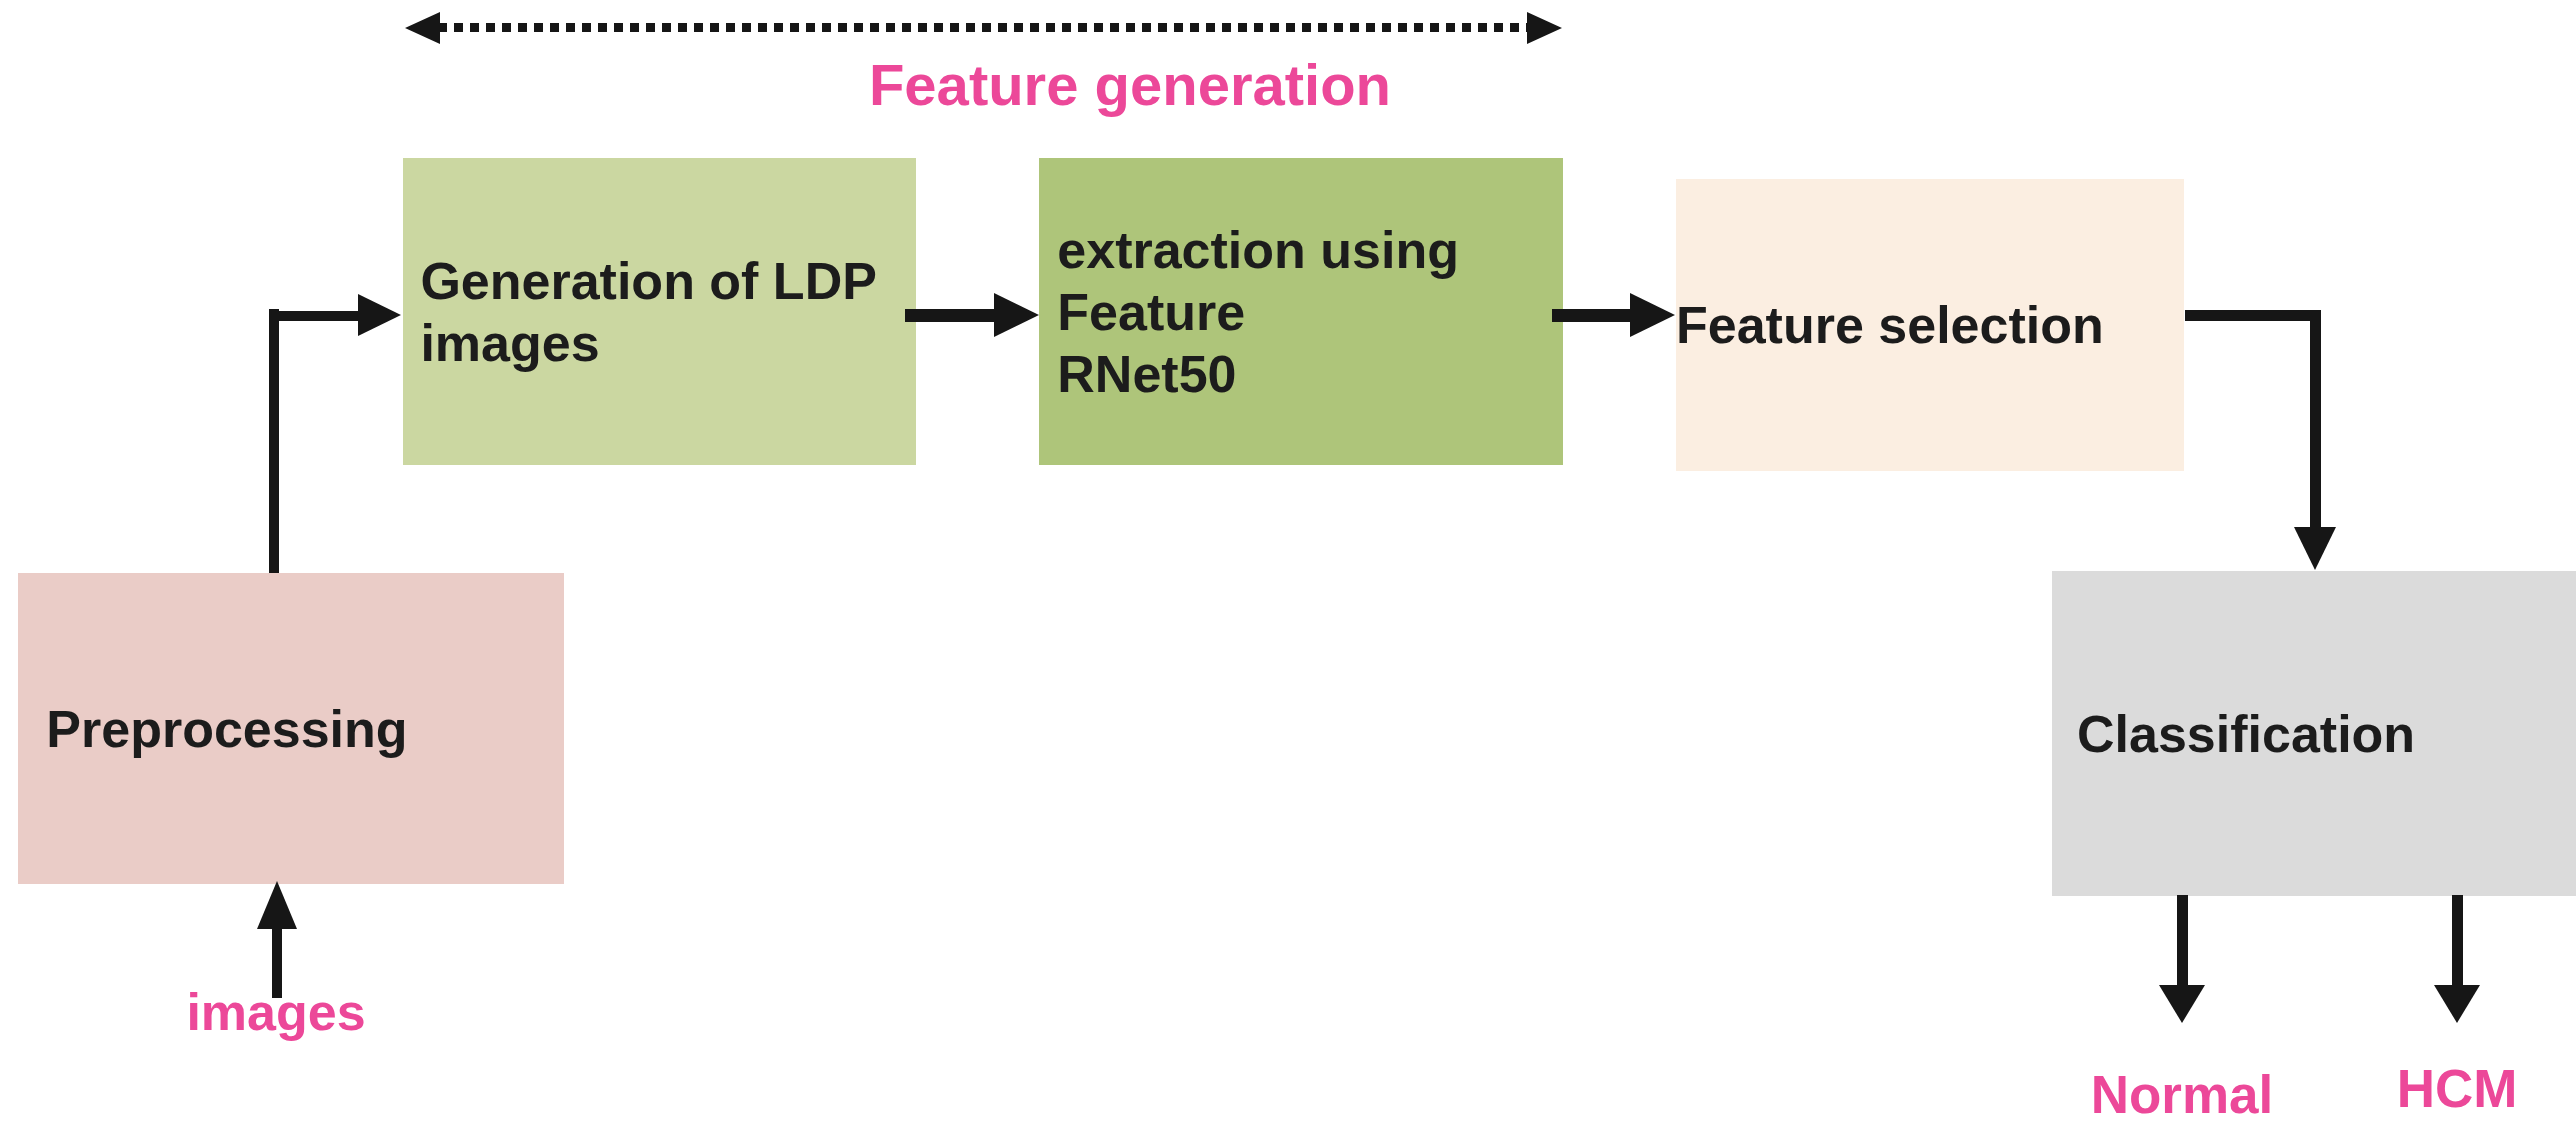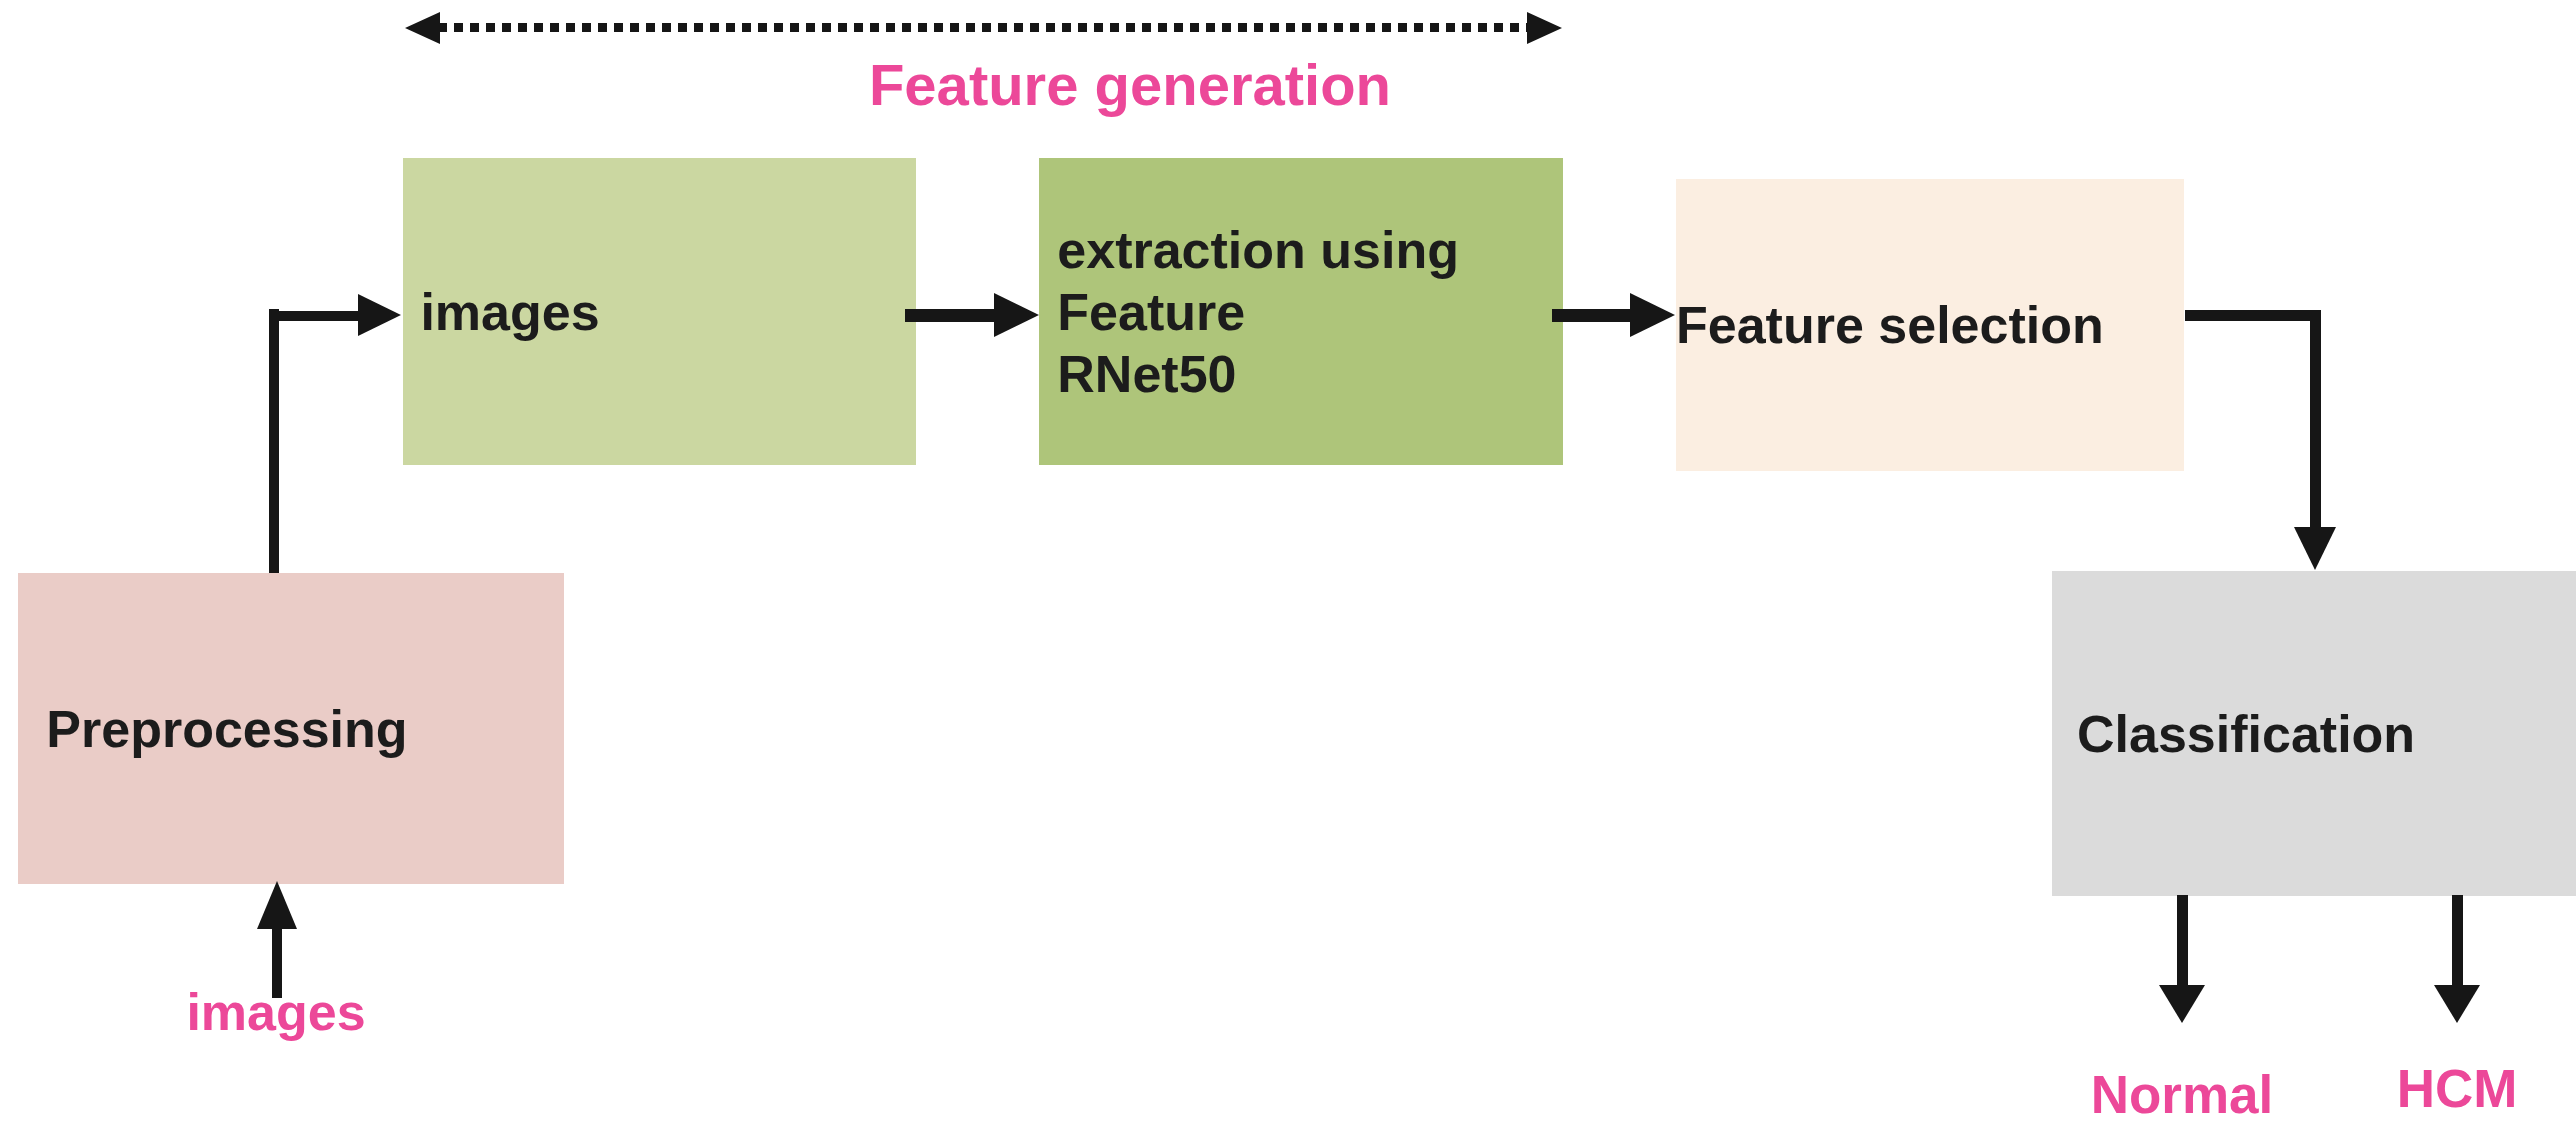--- a/index.html
+++ b/index.html
@@ -100,20 +100,21 @@
     <div class="span-head-right"></div>
   </div>
 
   <div class="caption caption-feature-generation">Feature generation</div>
 
   <div class="box box-preprocessing" style="background: rgb(234, 204, 199);">
     <div class="line">Preprocessing</div>
   </div>
 
   <div class="box box-ldp" style="background: rgb(203, 215, 161);">
+    <div class="line">Generation of LDP</div>
     <div class="line">images</div>
   </div>
 
   <div class="box box-rnet" style="background: rgb(174, 197, 122);">
     <div class="line">extraction using</div>
     <div class="line">Feature</div>
     <div class="line">RNet50</div>
   </div>
 
   <div class="box box-selection" style="background: rgb(251, 238, 225);">

